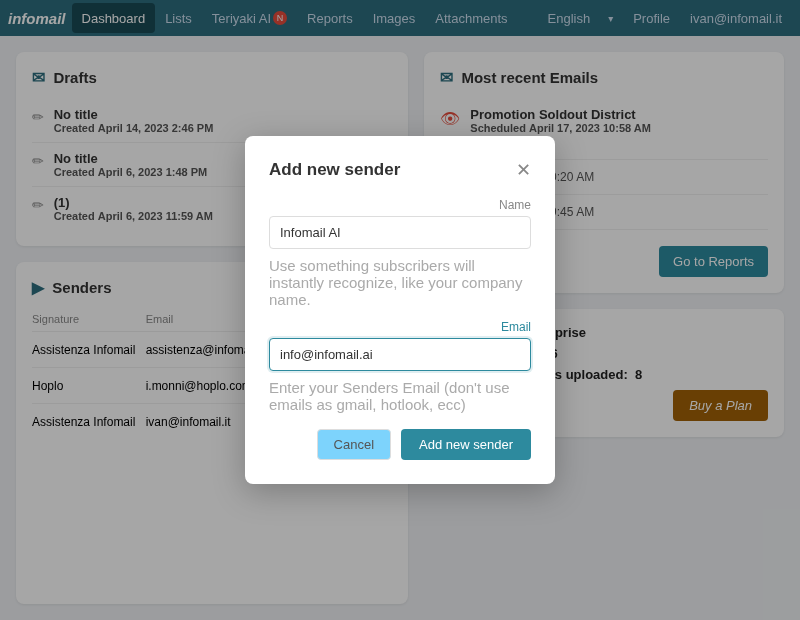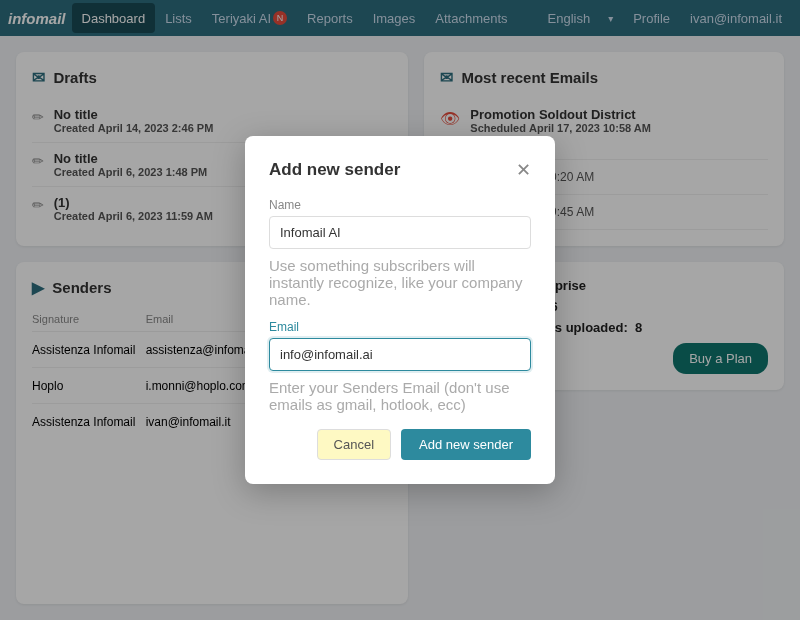--- a/index.html
+++ b/index.html
@@ -179,30 +179,31 @@
       margin-top: 10px;
       align-self: flex-end;
       display: block;
       margin-left: auto;
     }
 
     
     .plan-info { font-size: 13px; color: #555; margin-bottom: 6px; }
     .plan-info span { font-weight: bold; color: #222; }
     .buy-plan-btn {
-      background: #0f766e;
+      background: #a16207;
       color: white;
       border: none;
-      border-radius: 13px;
+      border-radius: 4px;
       padding: 8px 16px;
       font-size: 13px;
       cursor: pointer;
       display: block;
       margin-left: auto;
       margin-top: 8px;
+      font-style: italic;
     }
 
     
     .overlay {
       position: absolute;
       top: 0; left: 0; right: 0; bottom: 0;
       background: rgba(0,0,0,0.35);
       display: flex;
       align-items: center;
       justify-content: center;
@@ -235,20 +236,21 @@
       background: none;
       border: none;
       line-height: 1;
     }
     .form-group { margin-bottom: 12px; }
     .form-label {
       font-size: 12px;
       color: #888;
       margin-bottom: 4px;
       display: block;
+      text-align: right;
     }
     .form-input {
       width: 100%;
       border: 1px solid #ddd;
       border-radius: 4px;
       padding: 8px 10px;
       font-size: 13px;
       color: #333;
       outline: none;
     }
@@ -261,21 +263,21 @@
       color: #aaa;
       margin-top: 8px;
     }
     .modal-actions {
       display: flex;
       justify-content: flex-end;
       gap: 10px;
       margin-top: 16px;
     }
     .cancel-btn {
-      background: #fef9c3;
+      background: #7dd3fc;
       color: #555;
       border: 1px solid #ddd;
       border-radius: 4px;
       padding: 4px 16px;
       font-size: 13px;
       cursor: pointer;
     }
     .submit-btn {
       background: #2d8a9e;
       color: white;
@@ -421,20 +423,23 @@
           <span>Scheduled</span>
           <span>8, 2023 10:20 AM</span>
         </div>
       </div>
       <div class="email-item-2">
         <div style="font-size:12px;color:#555;padding:2px 0;">
           <span>Scheduled</span>
           <span>18, 2023 9:45 AM</span>
         </div>
       </div>
+      <div style="display:flex;justify-content:flex-end;margin-top:10px;">
+        <button class="goto-reports-btn">Go to Reports</button>
+      </div>
     </div>
 
     <div class="card">
       <div class="plan-info">
         <span>Active Plan:</span>
         &nbsp;<span>Enterprise</span>
       </div>
       <div class="plan-info">
         <span>Email Sents:</span>
         &nbsp;<span>2,206</span>

